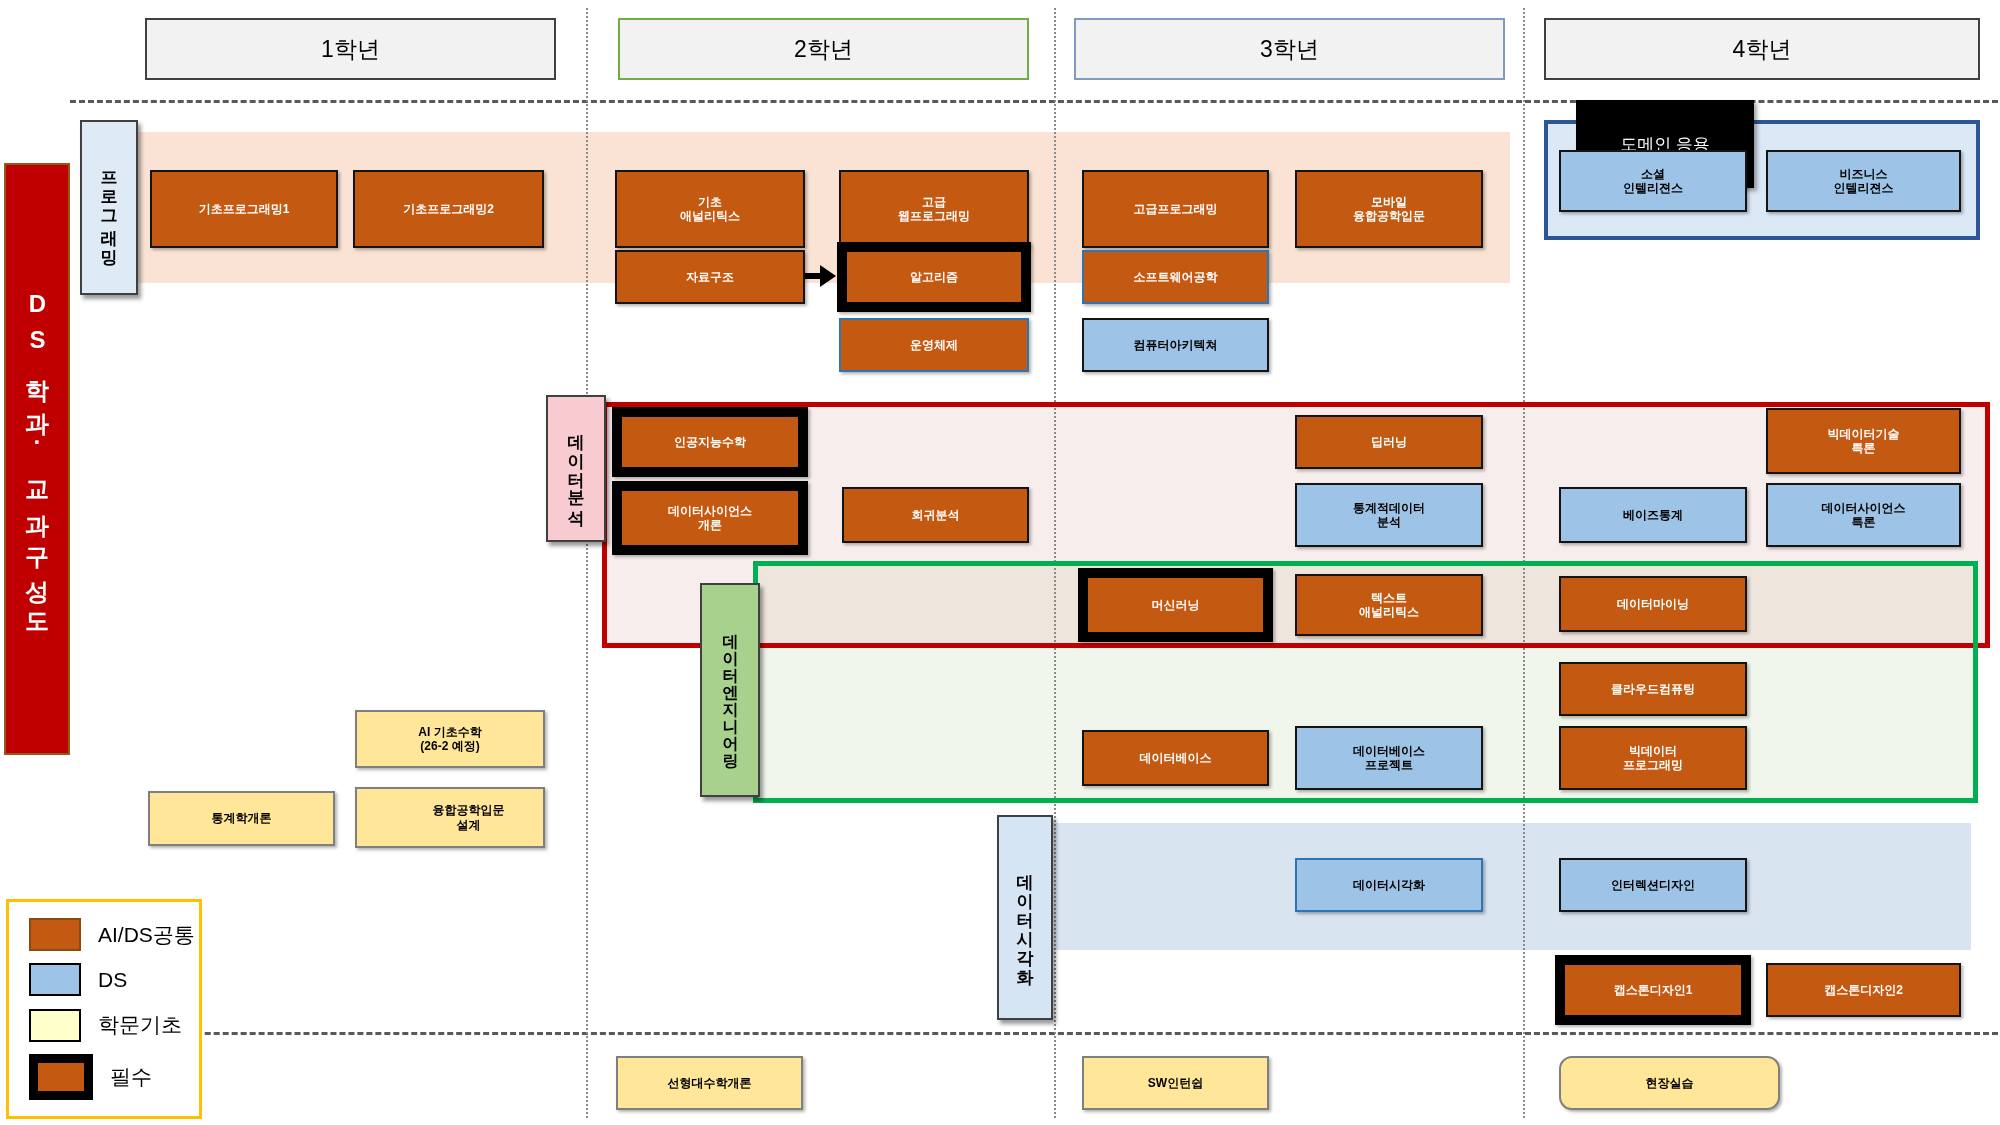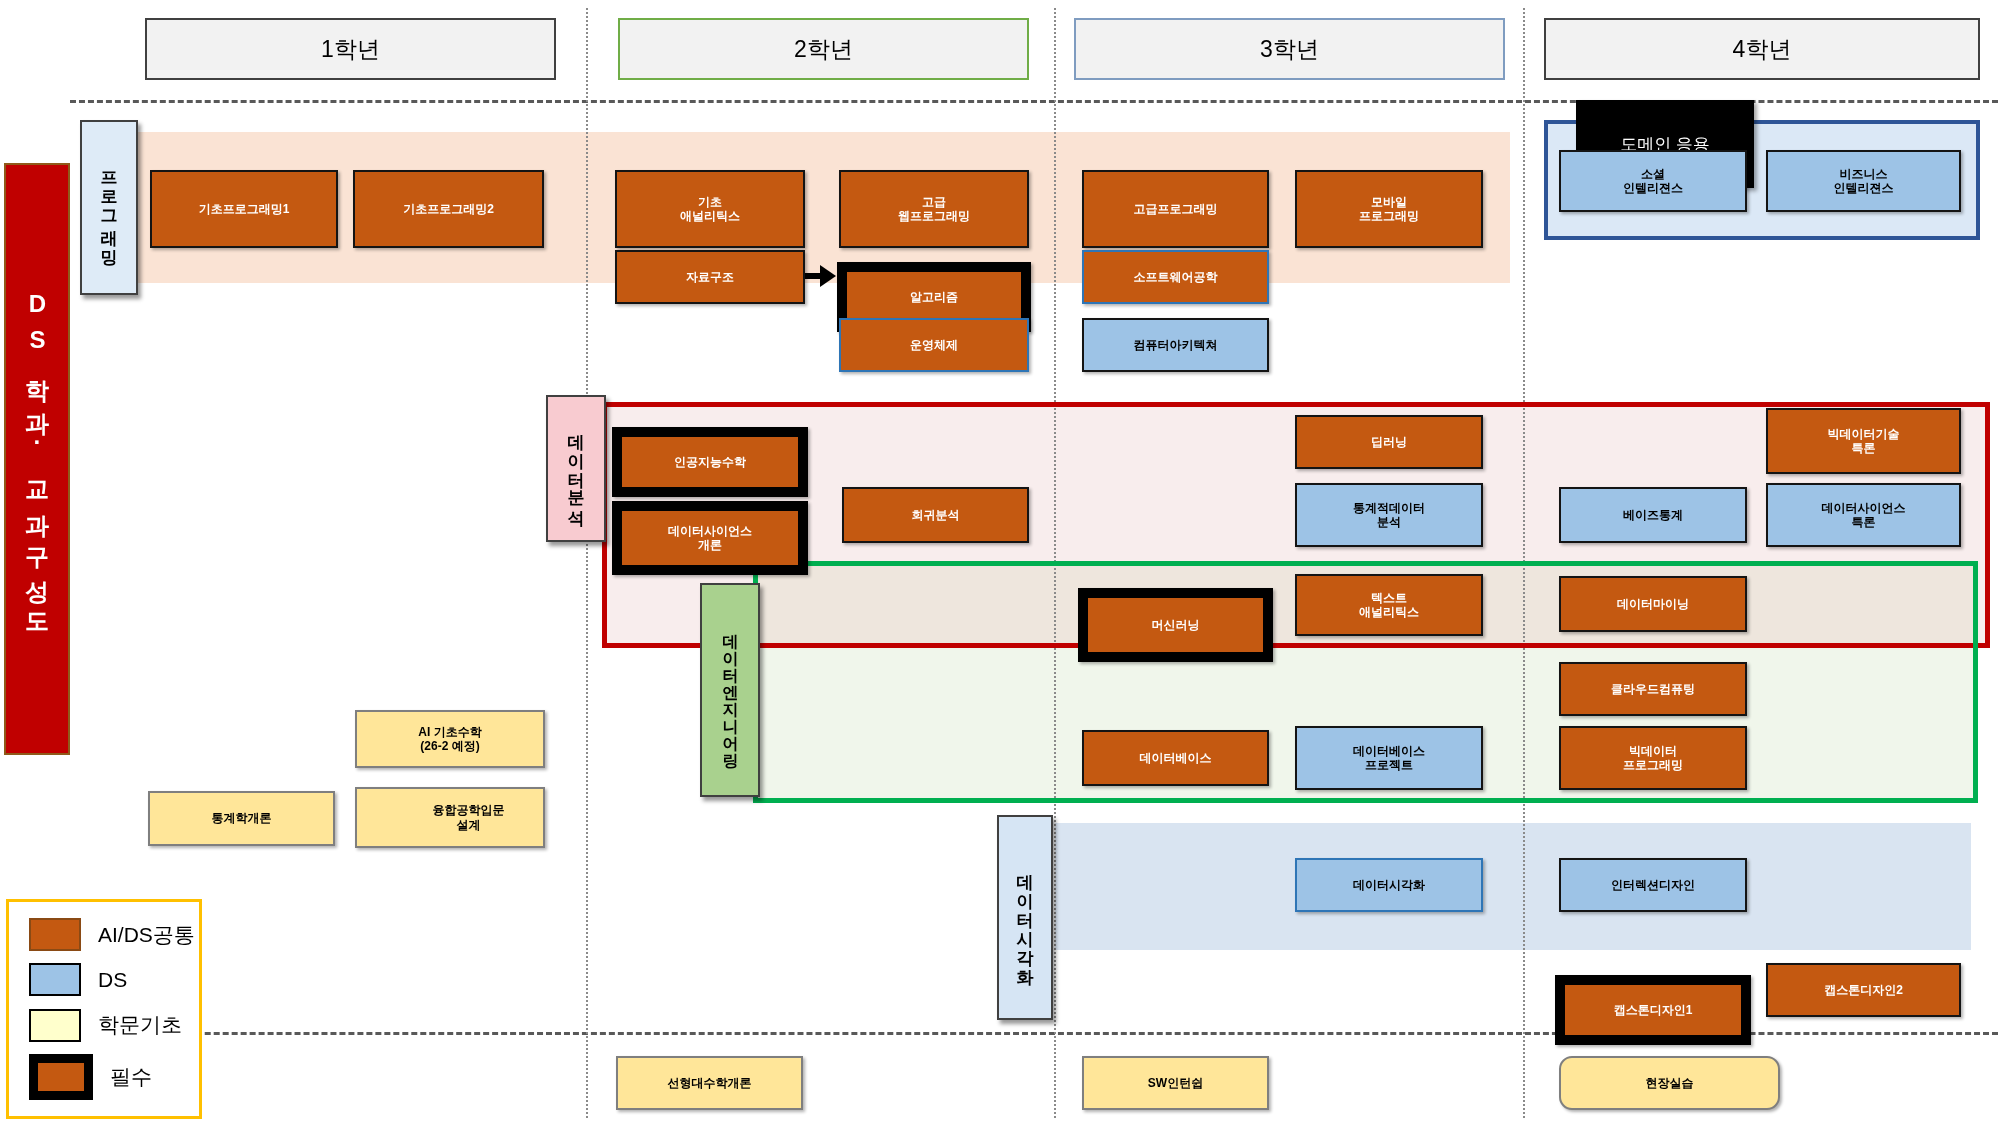--- a/index.html
+++ b/index.html
@@ -53,21 +53,21 @@
     position:absolute; box-sizing:border-box;
     display:flex; align-items:center; justify-content:center; text-align:center;
     font-size:12px; font-weight:bold; line-height:1.2; white-space:pre-line;
     box-shadow:2px 2px 3px rgba(0,0,0,.3);
   }
   .orange { background:#C45911; border:2px solid #141414; color:#fff; }
   .ob     { border:2px solid #2E75B6; }           
   .blue   { background:#9DC3E6; border:2px solid #141414; color:#000; }
   .bb     { border:2px solid #2E75B6; }           
   .yellow { background:#FFE699; border:2px solid #7F7F7F; color:#000; }
-  .req    { border:10px solid #000 !important;margin-top:20px; }  
+  .req    { border:10px solid #000 !important; }  
   
   .arrow-bar  { position:absolute; left:804px; top:273px; width:18px; height:6px; background:#000; }
   .arrow-head { position:absolute; left:820px; top:265px; width:0; height:0;
                 border-left:16px solid #000; border-top:11px solid transparent; border-bottom:11px solid transparent; }
   
   .legend {
     position:absolute; left:6px; top:899px; width:196px; height:220px;
     background:#fff; border:3px solid #FFC000; box-sizing:border-box;
     display:flex; flex-direction:column; justify-content:space-around;
     padding:10px 0 10px 20px;
@@ -119,21 +119,21 @@
   <div class="arrow-head"></div>
 
   <div class="c orange" style="left:150px; top:170px; width:188px; height:78px;">기초프로그래밍1</div>
   <div class="c orange" style="left:353px; top:170px; width:191px; height:78px;">기초프로그래밍2</div>
   <div class="c orange" style="left:615px; top:170px; width:190px; height:78px;">기초
 애널리틱스</div>
   <div class="c orange" style="left:839px; top:170px; width:190px; height:78px;">고급
 웹프로그래밍</div>
   <div class="c orange" style="left:1082px; top:170px; width:187px; height:78px;">고급프로그래밍</div>
   <div class="c orange" style="left:1295px; top:170px; width:188px; height:78px;">모바일
-프로그래밍</div>
+융합공학입문</div>
 
   <div class="c blue" style="left:1559px; top:150px; width:188px; height:62px;">소셜
 인텔리젼스</div>
   <div class="c blue" style="left:1766px; top:150px; width:195px; height:62px;">비즈니스
 인텔리젼스</div>
 
   <div class="c orange" style="left:615px; top:250px; width:190px; height:54px;">자료구조</div>
   <div class="c orange req" style="left:837px; top:242px; width:194px; height:70px;">알고리즘</div>
   <div class="c orange ob" style="left:1082px; top:250px; width:187px; height:54px;">소프트웨어공학</div>
   <div class="c orange ob" style="left:839px; top:318px; width:190px; height:54px;">운영체제</div>

